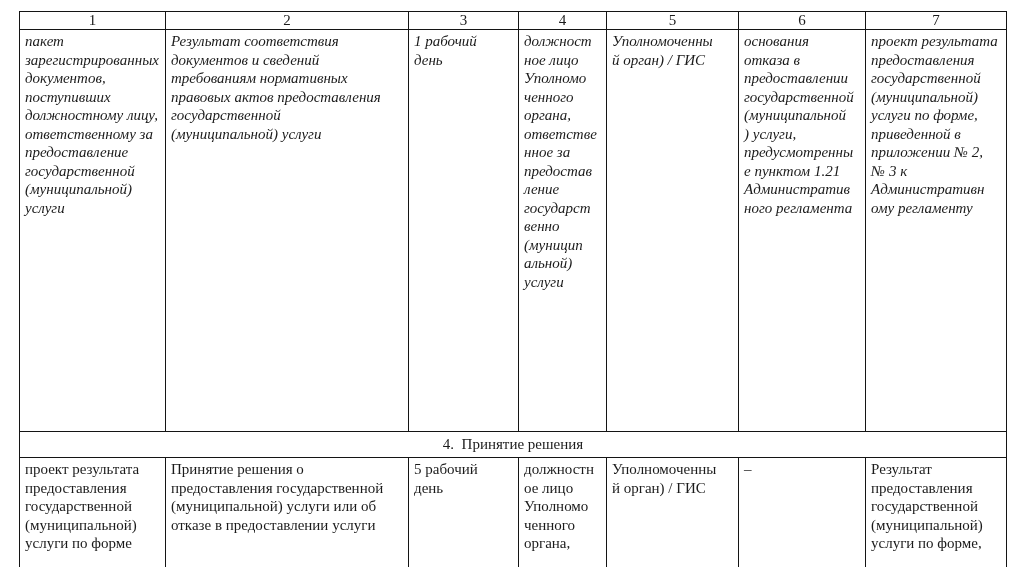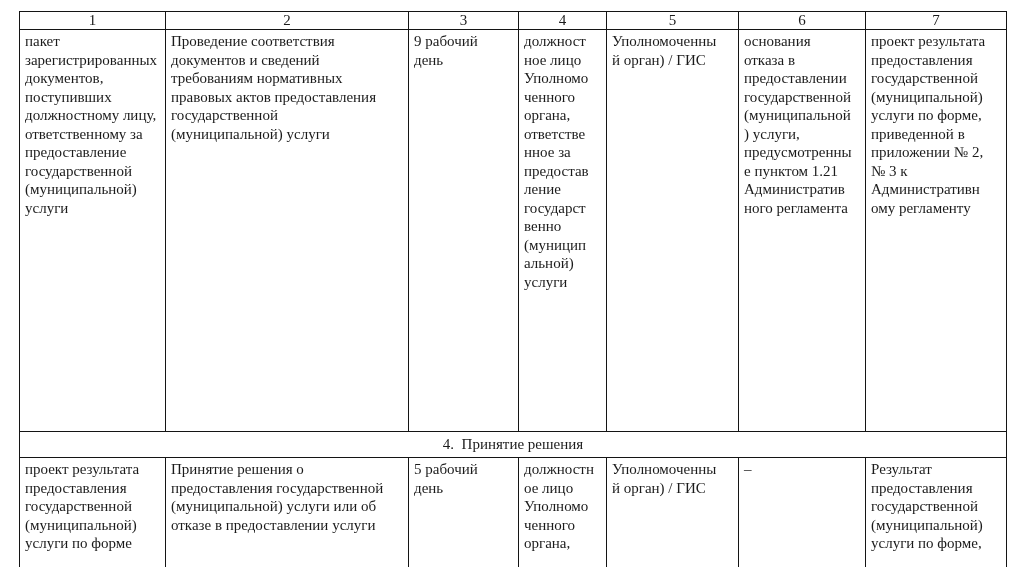--- a/index.html
+++ b/index.html
@@ -31,21 +31,21 @@
   }
   tr.hdr-row td {
     text-align: center;
     vertical-align: middle;
     white-space: normal;
     padding: 0;
     height: 17px;
     line-height: 17px;
     font-size: 15px;
   }
-  tr.body-row-1 { height: 402px; }
+  tr.body-row-1 { height: 402px; font-style: italic; }
   tr.section-row td {
     height: 22px;
     text-align: center;
     vertical-align: middle;
     white-space: normal;
     padding: 1px 0 2px 0;
     line-height: 20px;
   }
   tr.body-row-2 { height: 200px; }
 </style>
@@ -77,27 +77,27 @@
         <td>пакет
 зарегистрированных
 документов,
 поступивших
 должностному лицу,
 ответственному за
 предоставление
 государственной
 (муниципальной)
 услуги</td>
-        <td>Проведение соответствия
+        <td>Результат соответствия
 документов и сведений
 требованиям нормативных
 правовых актов предоставления
 государственной
 (муниципальной) услуги</td>
-        <td>9 рабочий
+        <td>1 рабочий
 день</td>
         <td>должност
 ное лицо
 Уполномо
 ченного
 органа,
 ответстве
 нное за
 предостав
 ление

